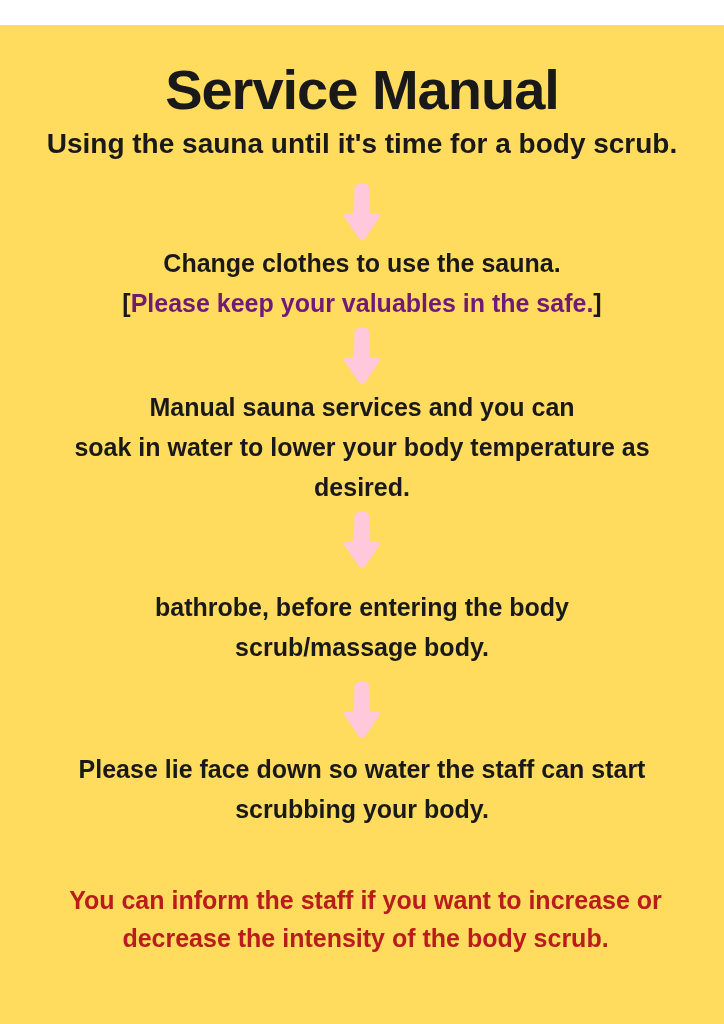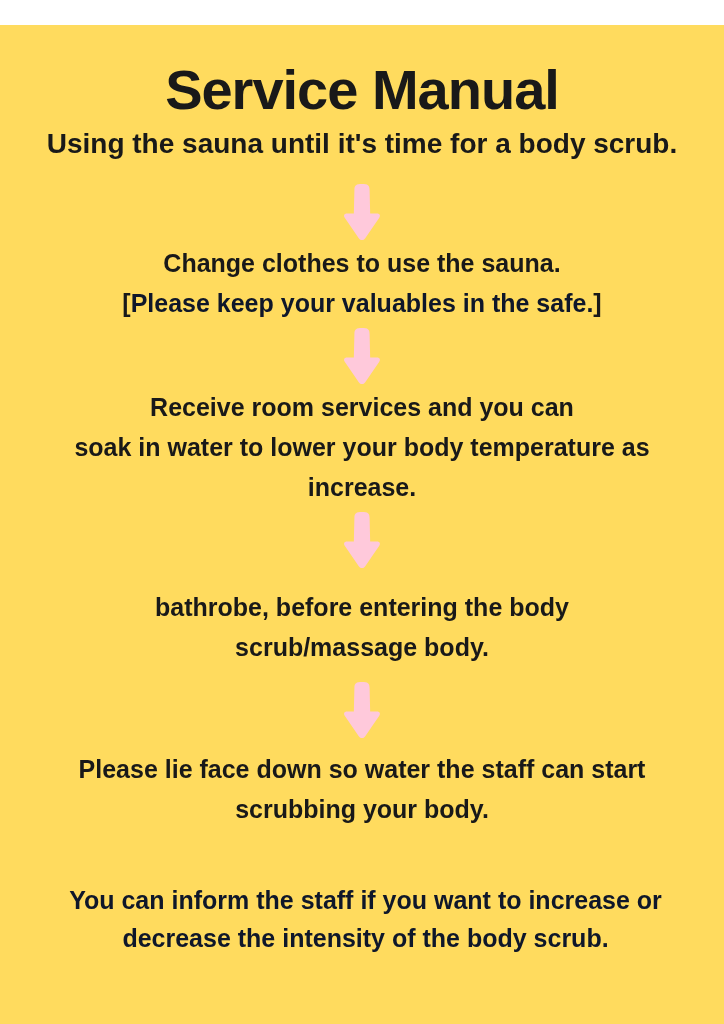--- a/index.html
+++ b/index.html
@@ -43,30 +43,30 @@
   .arrow-4 { margin-top: 12px; }
   .step {
     font-size: 25px;
     line-height: 40px;
   }
   .step-1 { margin-top: 0; }
   .step-2 { margin-top: 0; }
   .step-3 { margin-top: 16px; }
   .step-4 { margin-top: 8px; }
   .note-text {
-    color: #0f172a;
+    color: #701a75;
   }
   .bracket {
     color: #191919;
   }
   .footer {
     margin-top: 52px;
     font-size: 25px;
     line-height: 38px;
-    color: #0f172a;
+    color: #b91c1c;
     padding-left: 7px;
   }
 </style>
 </head>
 <body>
 
 <div class="poster">
 
   <h1 class="title">Service Manual</h1>
 
@@ -79,23 +79,23 @@
   <div class="step step-1">
     <div>Change clothes to use the sauna.</div>
     <div><span class="bracket">[</span><span class="note-text">Please keep your valuables in the safe.</span><span class="bracket">]</span></div>
   </div>
 
   <svg class="arrow arrow-2" viewBox="0 0 40 62" aria-hidden="true">
     <path d="M12 8 C12 2.5 14 1.5 20 1.5 C26 1.5 28 2.5 28 8 L28.6 32.5 L35.8 32.5 C38.8 32.5 39.8 34.8 38 37.2 L23.4 58.6 C21.6 61.2 18.4 61.2 16.6 58.6 L2 37.2 C0.2 34.8 1.2 32.5 4.2 32.5 L11.4 32.5 Z" fill="#FFC9DB"></path>
   </svg>
 
   <div class="step step-2">
-    <div>Receive room services and you can</div>
+    <div>Manual sauna services and you can</div>
     <div>soak in water to lower your body temperature as</div>
-    <div>increase.</div>
+    <div>desired.</div>
   </div>
 
   <svg class="arrow arrow-3" viewBox="0 0 40 62" aria-hidden="true">
     <path d="M12 8 C12 2.5 14 1.5 20 1.5 C26 1.5 28 2.5 28 8 L28.6 32.5 L35.8 32.5 C38.8 32.5 39.8 34.8 38 37.2 L23.4 58.6 C21.6 61.2 18.4 61.2 16.6 58.6 L2 37.2 C0.2 34.8 1.2 32.5 4.2 32.5 L11.4 32.5 Z" fill="#FFC9DB"></path>
   </svg>
 
   <div class="step step-3">
     <div>bathrobe, before entering the body</div>
     <div>scrub/massage body.</div>
   </div>

